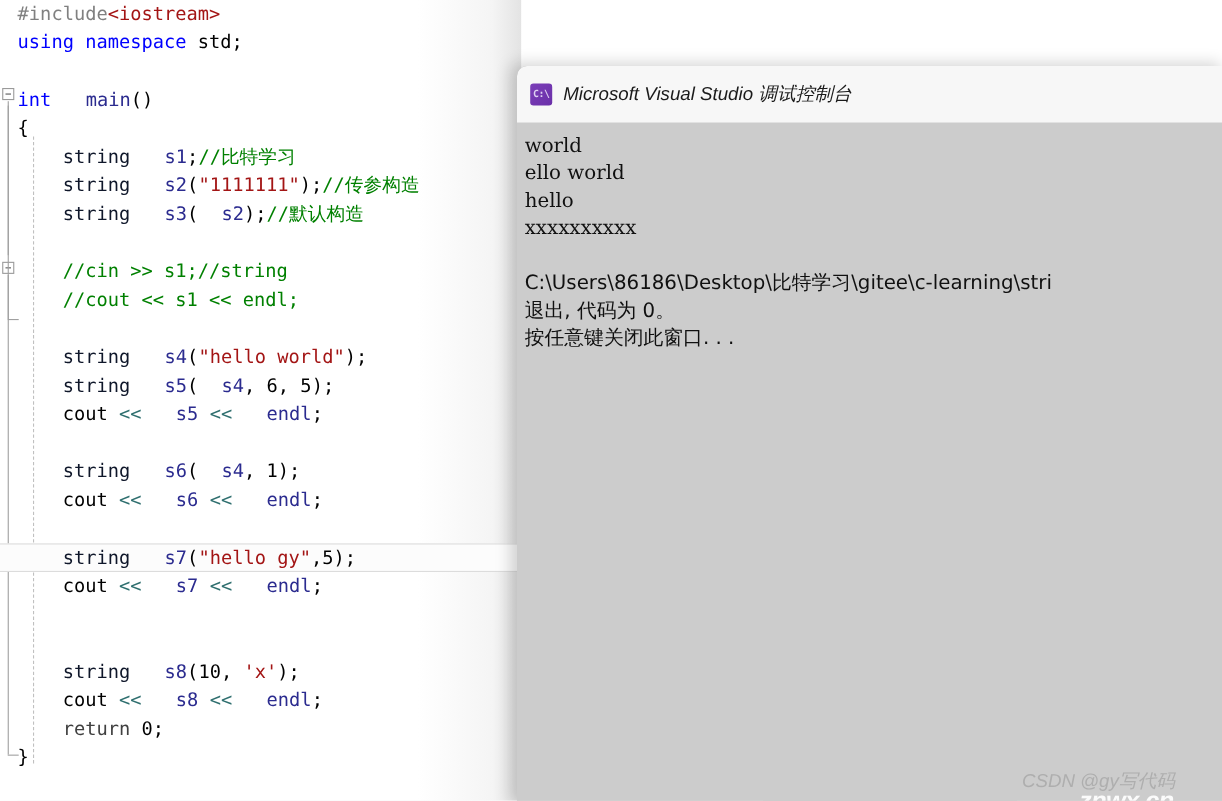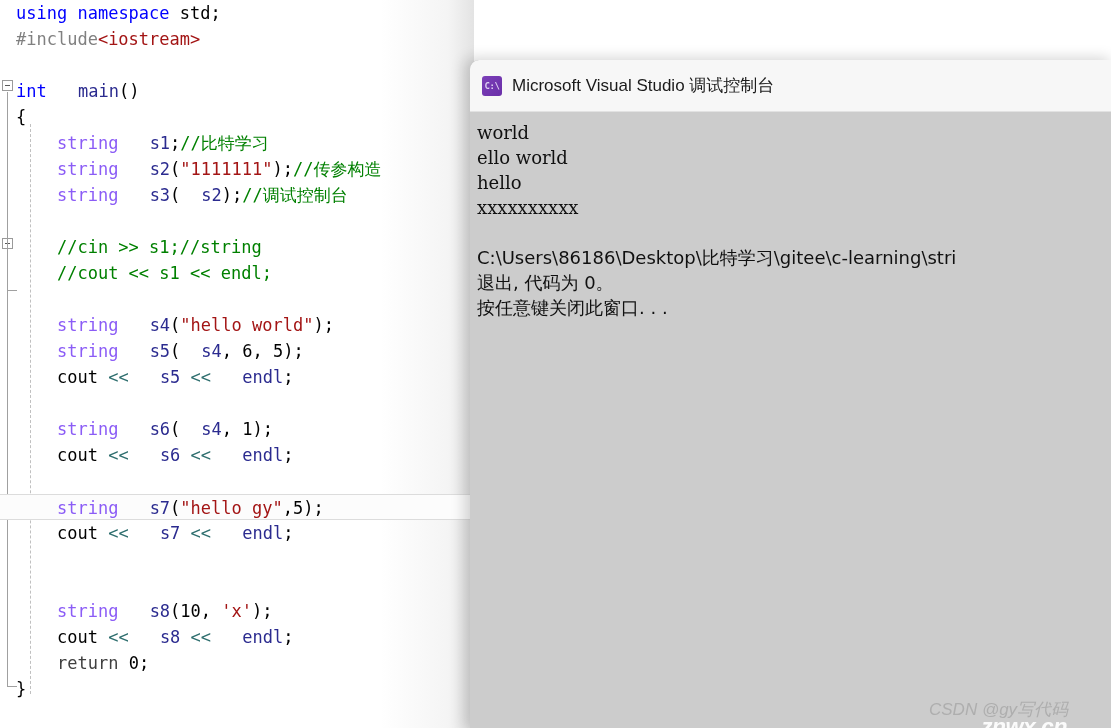--- a/index.html
+++ b/index.html
@@ -57,21 +57,21 @@
     border-top: 1px solid #dcdcdc;
     border-bottom: 1px solid #dcdcdc;
     box-sizing: border-box;
     width: 472px;
   }
 
   
   .t-pre    { color: #808080; }
   .t-inc    { color: #a31515; }
   .t-key    { color: #0000ff; }
-  .t-type   { color: #8b5cf6; }
+  .t-type   { color: #0f172a; }
   .t-ident  { color: #2b2b8f; padding-left: 21px; }
   .t-plain  { color: #000000; }
   .t-str    { color: #a31515; }
   .t-cmt    { color: #008000; }
   .t-num    { color: #000000; }
   .t-op     { color: #2f6f6f; }
   .t-kw2    { color: #404040; }
   .t-brace  { color: #000000; }
 
   
@@ -144,20 +144,21 @@
     font-size: 9px;
     font-weight: bold;
     color: #ded0f2;
     letter-spacing: -0.5px;
   }
   #console-title-text {
     font-family: "Liberation Sans", sans-serif;
     font-size: 17px;
     color: #1a1a1a;
     white-space: nowrap;
+    font-style: italic;
   }
   #console-body {
     position: absolute;
     left: 0; top: 52px;
     right: 0; bottom: 0;
     background: #cccccc;
     padding: 8px 0 0 4px;
     box-sizing: border-box;
     overflow: hidden;
   }
@@ -213,28 +214,28 @@
   <div class="fold-box" style="left:2px; top:80px;"></div>
   <div class="outline-vline" style="left:7px; top:92px; height:140px;"></div>
   <div class="fold-box" style="left:2px; top:238px;"></div>
   <div class="outline-vline" style="left:7px; top:250px; height:40px;"></div>
   <div class="outline-hline" style="left:7px; top:290px; width:10px;"></div>
   <div class="outline-vline" style="left:7px; top:96px; height:590px;"></div>
   <div class="outline-hline" style="left:7px; top:686px; width:10px;"></div>
   <div class="indent-guide" style="left:30px; top:124px; height:570px;"></div>
 
   <div class="code-area" id="code-area" style="top:0px;">
+      <div class="code-line"><span></span><span class="t-pre">#include</span><span class="t-inc">&lt;iostream&gt;</span></div>
       <div class="code-line"><span></span><span class="t-key">using</span><span class="t-plain"> </span><span class="t-key">namespace</span><span class="t-plain"> std;</span></div>
-      <div class="code-line"><span></span><span class="t-pre">#include</span><span class="t-inc">&lt;iostream&gt;</span></div>
       <div class="code-line"><span></span>&nbsp;</div>
       <div class="code-line"><span></span><span class="t-key">int</span><span class="t-plain"> </span><span class="t-ident">main</span><span class="t-plain">()</span></div>
       <div class="code-line"><span></span><span class="t-brace">{</span></div>
       <div class="code-line"><span>    </span><span class="t-type">string</span><span class="t-plain"> </span><span class="t-ident">s1</span><span class="t-plain">;</span><span class="t-cmt">//比特学习</span></div>
       <div class="code-line"><span>    </span><span class="t-type">string</span><span class="t-plain"> </span><span class="t-ident">s2</span><span class="t-plain">(</span><span class="t-str">"1111111"</span><span class="t-plain">);</span><span class="t-cmt">//传参构造</span></div>
-      <div class="code-line"><span>    </span><span class="t-type">string</span><span class="t-plain"> </span><span class="t-ident">s3</span><span class="t-plain">(</span><span class="t-ident">s2</span><span class="t-plain">);</span><span class="t-cmt">//调试控制台</span></div>
+      <div class="code-line"><span>    </span><span class="t-type">string</span><span class="t-plain"> </span><span class="t-ident">s3</span><span class="t-plain">(</span><span class="t-ident">s2</span><span class="t-plain">);</span><span class="t-cmt">//默认构造</span></div>
       <div class="code-line"><span>    </span>&nbsp;</div>
       <div class="code-line"><span>    </span><span class="t-cmt">//cin &gt;&gt; s1;//string</span></div>
       <div class="code-line"><span>    </span><span class="t-cmt">//cout &lt;&lt; s1 &lt;&lt; endl;</span></div>
       <div class="code-line"><span>    </span>&nbsp;</div>
       <div class="code-line"><span>    </span><span class="t-type">string</span><span class="t-plain"> </span><span class="t-ident">s4</span><span class="t-plain">(</span><span class="t-str">"hello world"</span><span class="t-plain">);</span></div>
       <div class="code-line"><span>    </span><span class="t-type">string</span><span class="t-plain"> </span><span class="t-ident">s5</span><span class="t-plain">(</span><span class="t-ident">s4</span><span class="t-plain">, </span><span class="t-num">6</span><span class="t-plain">, </span><span class="t-num">5</span><span class="t-plain">);</span></div>
       <div class="code-line"><span>    </span><span class="t-plain">cout </span><span class="t-op">&lt;&lt;</span><span class="t-plain"> </span><span class="t-ident">s5</span><span class="t-plain"> </span><span class="t-op">&lt;&lt;</span><span class="t-plain"> </span><span class="t-ident">endl</span><span class="t-plain">;</span></div>
       <div class="code-line"><span>    </span>&nbsp;</div>
       <div class="code-line"><span>    </span><span class="t-type">string</span><span class="t-plain"> </span><span class="t-ident">s6</span><span class="t-plain">(</span><span class="t-ident">s4</span><span class="t-plain">, </span><span class="t-num">1</span><span class="t-plain">);</span></div>
       <div class="code-line"><span>    </span><span class="t-plain">cout </span><span class="t-op">&lt;&lt;</span><span class="t-plain"> </span><span class="t-ident">s6</span><span class="t-plain"> </span><span class="t-op">&lt;&lt;</span><span class="t-plain"> </span><span class="t-ident">endl</span><span class="t-plain">;</span></div>

